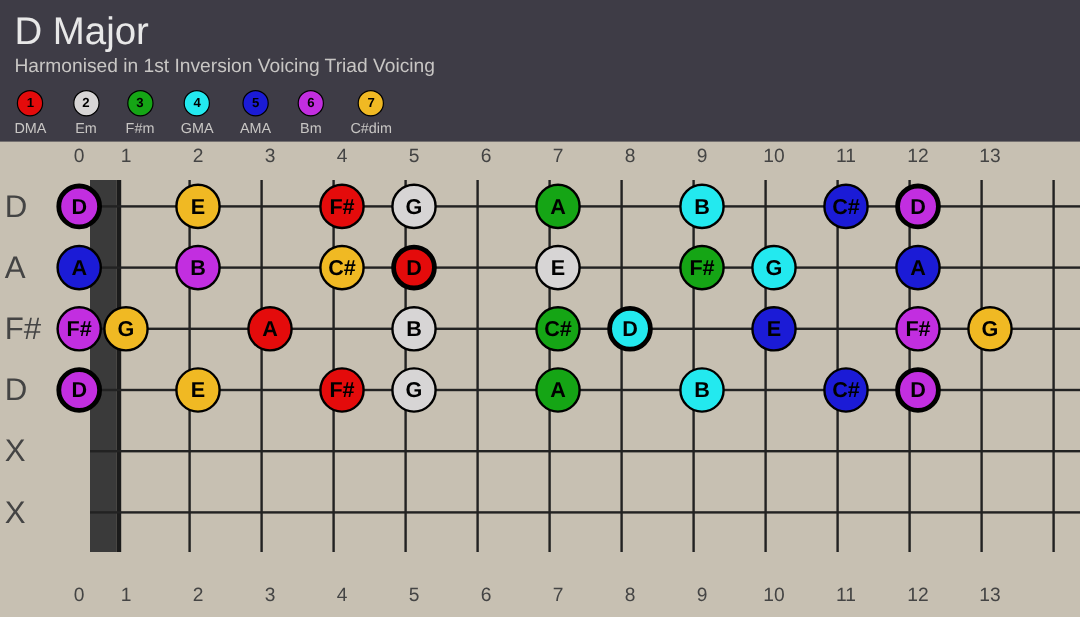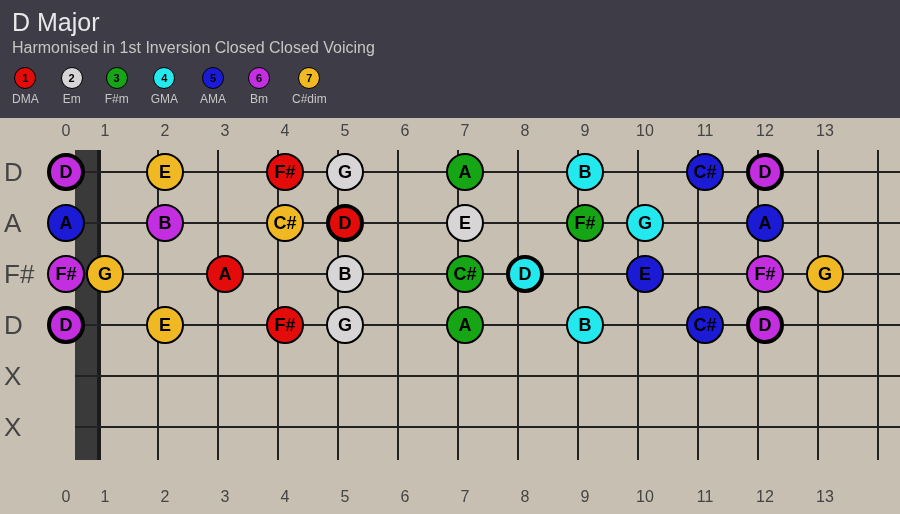--- a/index.html
+++ b/index.html
@@ -11,21 +11,21 @@
     overflow: hidden;
     position: relative;
   }
   .header {
     background: #3e3c46;
     padding: 8px 12px 10px 12px;
     height: 118px;
   }
   .title {
     color: #e8e8e8;
-    font-size: 25px;
+    font-size: 32px;
     font-weight: 500;
   }
   .subtitle {
     color: #c8c6c4;
     font-size: 16px;
     margin-top: 2px;
   }
   .legend-row {
     display: flex;
     gap: 22px;
@@ -135,21 +135,21 @@
     color: #000;
   }
   .ring-thick { border: 4px solid #000; }
   .ring-thin { border: 2px solid #000; }
 </style>
 </head>
 <body>
 
 <div class="header">
   <div class="title">D Major</div>
-  <div class="subtitle">Harmonised in 1st Inversion Closed Closed Voicing</div>
+  <div class="subtitle">Harmonised in 1st Inversion Voicing Triad Voicing</div>
   <div class="legend-row">
       <div class="legend-item">
         <div class="legend-dot" style="background: rgb(228, 11, 11);">1</div>
         <div class="legend-label">DMA</div>
       </div>
       <div class="legend-item">
         <div class="legend-dot" style="background: rgb(215, 213, 213);">2</div>
         <div class="legend-label">Em</div>
       </div>
       <div class="legend-item">

